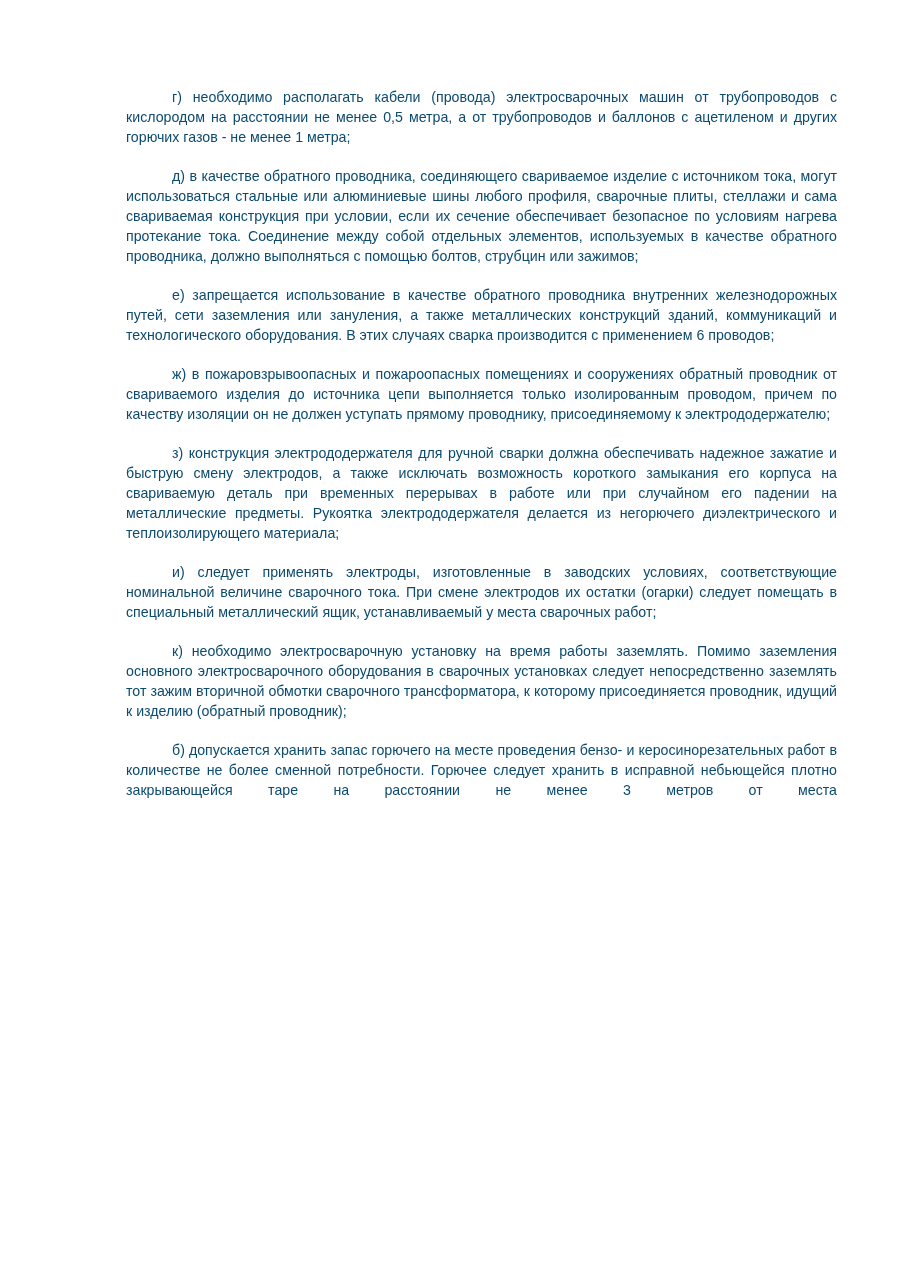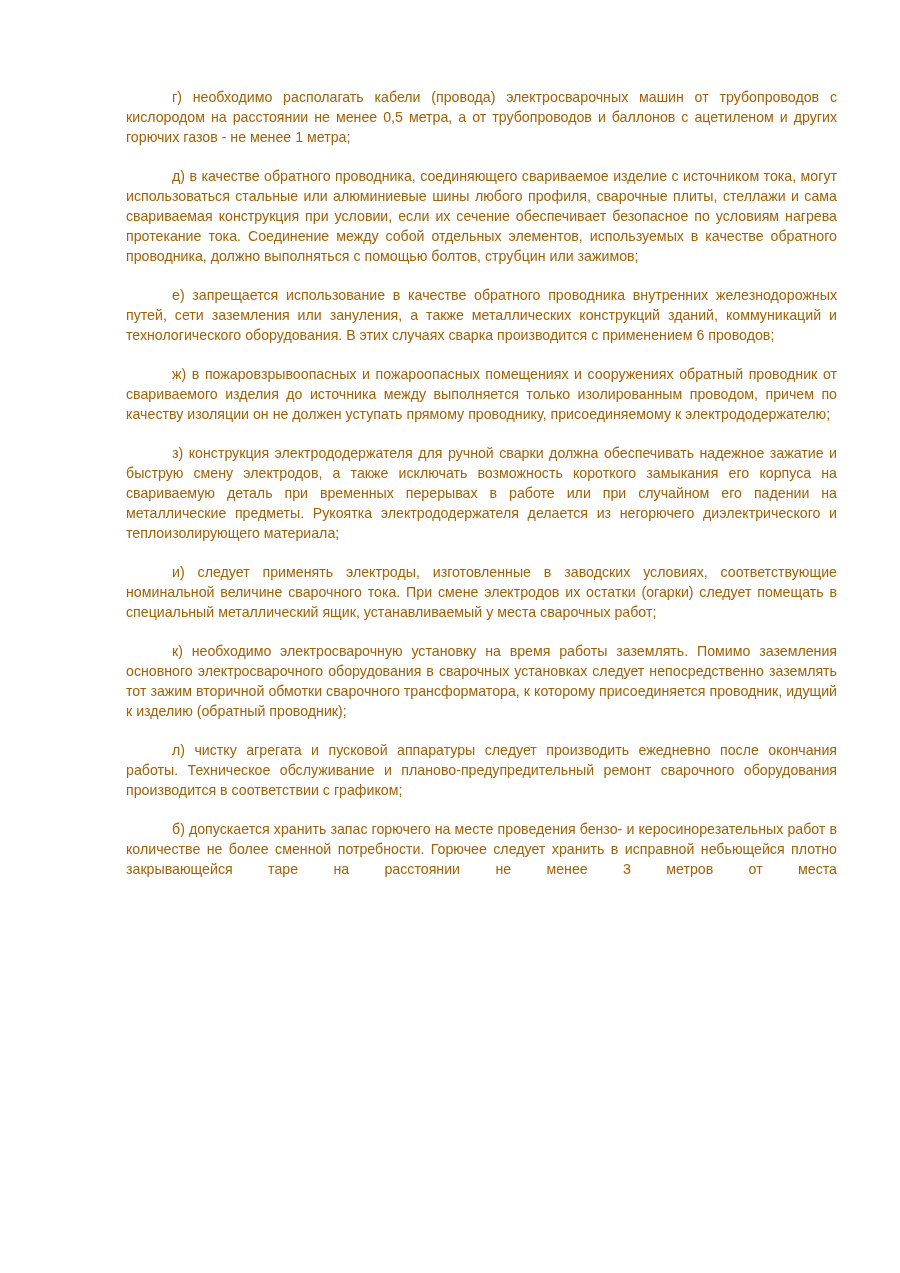--- a/index.html
+++ b/index.html
@@ -14,38 +14,37 @@
       position: relative;
     }
     .page {
       position: absolute;
       left: 126px;
       top: 87px;
       width: 711px;
       font-family: "Liberation Sans", sans-serif;
       font-size: 14.2px;
       line-height: 20px;
-      color: #a16207;
+      color: #0c4a6e;
     }
     .para {
       margin: 0 0 19px 0;
       text-align: justify;
       text-indent: 46px;
       hyphens: none;
     }
     .para.last-justified {
       text-align-last: justify;
     }
   </style>
 </head>
 <body>
 
 <div class="page">
   <p class="para">г) необходимо располагать кабели (провода) электросварочных машин от трубопроводов с кислородом на расстоянии не менее 0,5 метра, а от трубопроводов и баллонов с ацетиленом и других горючих газов - не менее 1 метра;</p>
   <p class="para">д) в качестве обратного проводника, соединяющего свариваемое изделие с источником тока, могут использоваться стальные или алюминиевые шины любого профиля, сварочные плиты, стеллажи и сама свариваемая конструкция при условии, если их сечение обеспечивает безопасное по условиям нагрева протекание тока. Соединение между собой отдельных элементов, используемых в качестве обратного проводника, должно выполняться с помощью болтов, струбцин или зажимов;</p>
   <p class="para">е) запрещается использование в качестве обратного проводника внутренних железнодорожных путей, сети заземления или зануления, а также металлических конструкций зданий, коммуникаций и технологического оборудования. В этих случаях сварка производится с применением 6 проводов;</p>
-  <p class="para">ж) в пожаровзрывоопасных и пожароопасных помещениях и сооружениях обратный проводник от свариваемого изделия до источника между выполняется только изолированным проводом, причем по качеству изоляции он не должен уступать прямому проводнику, присоединяемому к электрододержателю;</p>
+  <p class="para">ж) в пожаровзрывоопасных и пожароопасных помещениях и сооружениях обратный проводник от свариваемого изделия до источника цепи выполняется только изолированным проводом, причем по качеству изоляции он не должен уступать прямому проводнику, присоединяемому к электрододержателю;</p>
   <p class="para">з) конструкция электрододержателя для ручной сварки должна обеспечивать надежное зажатие и быструю смену электродов, а также исключать возможность короткого замыкания его корпуса на свариваемую деталь при временных перерывах в работе или при случайном его падении на металлические предметы. Рукоятка электрододержателя делается из негорючего диэлектрического и теплоизолирующего материала;</p>
   <p class="para">и) следует применять электроды, изготовленные в заводских условиях, соответствующие номинальной величине сварочного тока. При смене электродов их остатки (огарки) следует помещать в специальный металлический ящик, устанавливаемый у места сварочных работ;</p>
   <p class="para">к) необходимо электросварочную установку на время работы заземлять. Помимо заземления основного электросварочного оборудования в сварочных установках следует непосредственно заземлять тот зажим вторичной обмотки сварочного трансформатора, к которому присоединяется проводник, идущий к изделию (обратный проводник);</p>
-  <p class="para">л) чистку агрегата и пусковой аппаратуры следует производить ежедневно после окончания работы. Техническое обслуживание и планово-предупредительный ремонт сварочного оборудования производится в соответствии с графиком;</p>
   <p class="para last-justified">б) допускается хранить запас горючего на месте проведения бензо- и керосинорезательных работ в количестве не более сменной потребности. Горючее следует хранить в исправной небьющейся плотно закрывающейся таре на расстоянии не менее 3 метров от места</p>
 </div>
 
 </body></html>

